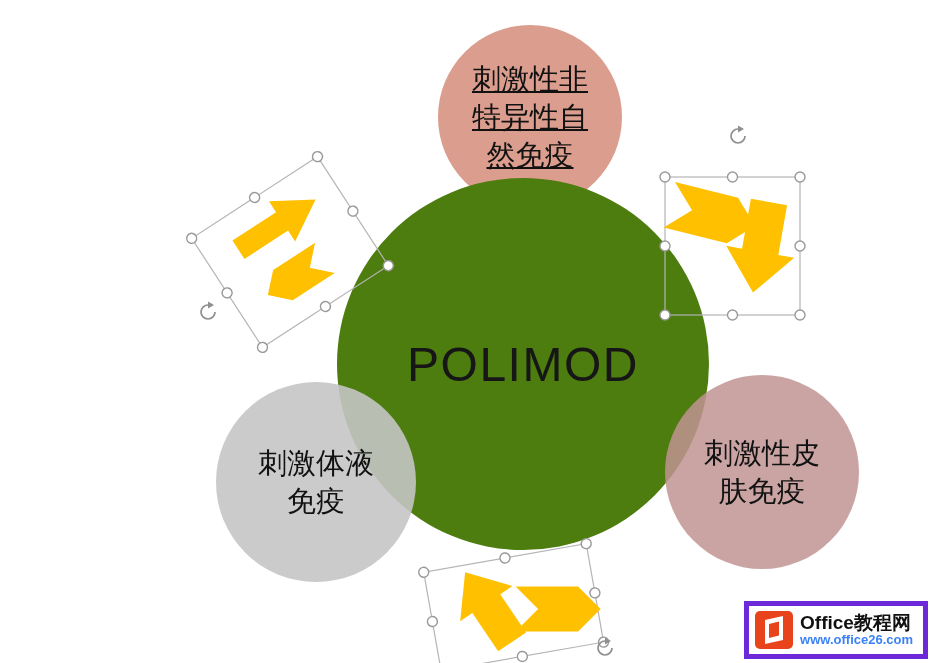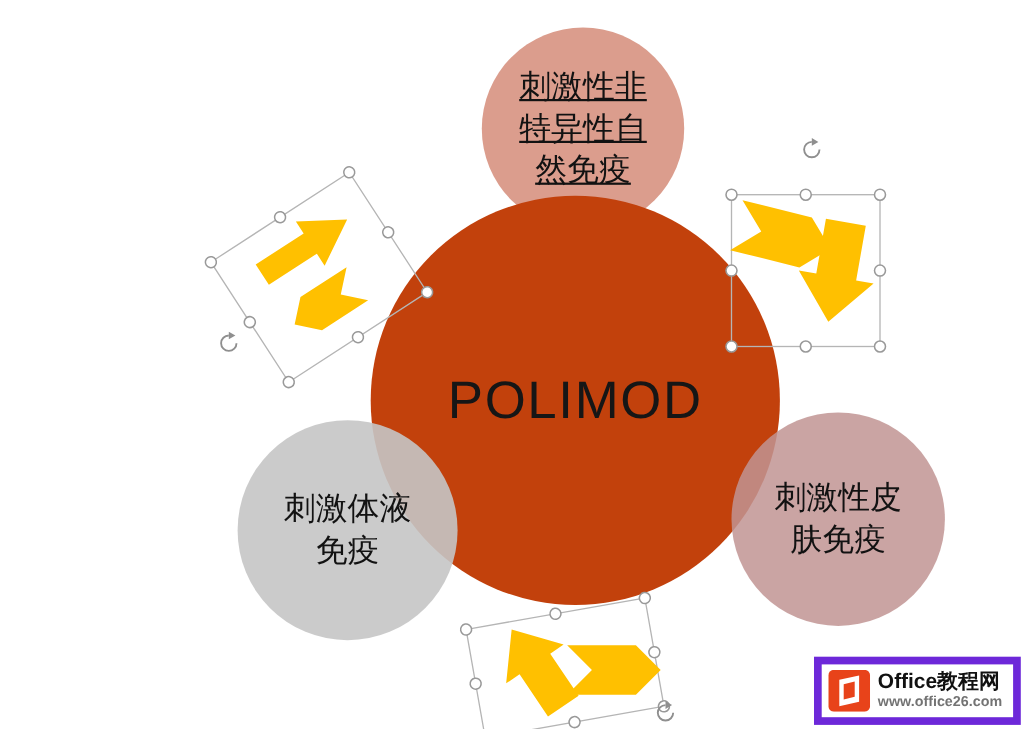--- a/index.html
+++ b/index.html
@@ -6,42 +6,42 @@
   body{
     width:932px;height:663px;overflow:hidden;position:relative;
     background:#ffffff;
     font-family:"Liberation Sans","DejaVu Sans",sans-serif;
   }
   .circle{
     position:absolute;border-radius:50%;
     display:flex;align-items:center;justify-content:center;text-align:center;
   }
   #c-top   {left:438px;top:25px; width:184px;height:184px;background:#DB9D8D;z-index:1;}
-  #c-center{left:337px;top:178px;width:372px;height:372px;background:#c2410c;z-index:2;}
+  #c-center{left:337px;top:178px;width:372px;height:372px;background:#4d7c0f;z-index:2;}
   #c-left  {left:216px;top:382px;width:200px;height:200px;background:rgba(197,197,197,0.90);z-index:3;}
   #c-right {left:665px;top:375px;width:194px;height:194px;background:rgba(193,148,147,0.85);z-index:3;}
   .cn{font-size:29px;color:#121212;line-height:1.32;word-break:break-all;}
   #c-top  .cn{width:132px;text-decoration:underline;}
   #c-left .cn{width:126px;}
   #c-right .cn{width:132px;}
   .center-label{font-size:48px;color:#161616;letter-spacing:1.5px;}
   svg.grp{position:absolute;z-index:4;overflow:hidden;}
   .arrow{fill:#FFC000;}
   .sel-rect{fill:none;stroke:#b5b5b5;stroke-width:1.2;}
   .handle{fill:#ffffff;stroke:#999999;stroke-width:1.4;}
   .rot-arc{fill:none;stroke:#8f8f8f;stroke-width:1.7;}
   .rot-head{fill:#8f8f8f;}
   .watermark{
     position:absolute;right:4px;bottom:4px;z-index:10;
-    display:flex;gap:7px;
-    background:#ffffff;border:7px solid #6d28d9;padding:5px 10px 5px 6px;
+    display:flex;align-items:center;gap:7px;
+    background:#ffffff;border:5px solid #6d28d9;padding:5px 10px 5px 6px;
   }
   .wm-text{display:flex;flex-direction:column;line-height:1.15;}
   .wm-site{font-size:19px;font-weight:bold;color:#111111;}
-  .wm-url{font-size:13px;font-weight:bold;color:#737373;}
+  .wm-url{font-size:13px;font-weight:bold;color:#3b82f6;}
 </style>
 </head>
 <body>
 
 <div>
 
   <div class="circle" id="c-top">
     <div class="cn">刺激性非特异性自然免疫</div>
   </div>
 

